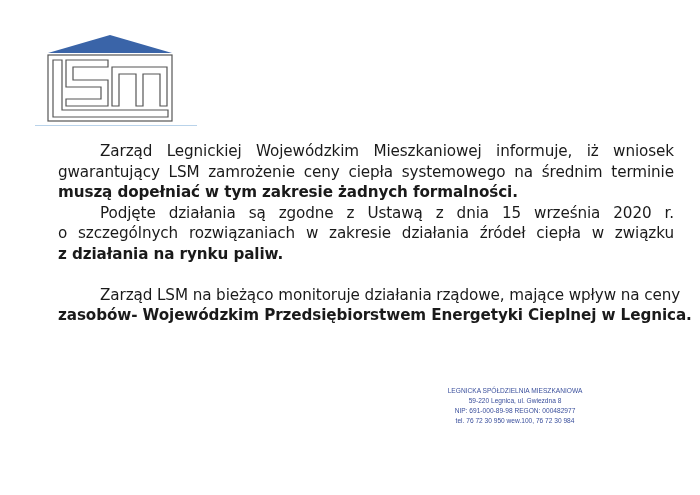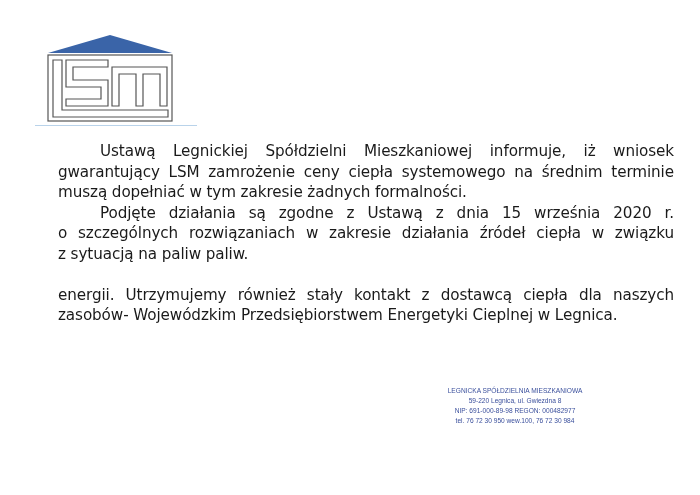--- a/index.html
+++ b/index.html
@@ -8,21 +8,21 @@
       font-family: "DejaVu Sans", sans-serif; color: #1a1a1a;
     }
     .logo { position: absolute; left: 40px; top: 30px; width: 160px; height: 100px; }
     .logo-rule { position: absolute; left: 35px; top: 125px; width: 162px; height: 1px; background: #b9d3ea; }
     .body-text {
       position: absolute; left: 78px; top: 141px; width: 596px;
       font-size: 15.2px; line-height: 20.6px; letter-spacing: -0.1px;
     }
     .p { text-align: justify; text-align-last: left; margin: 0; }
     .p .line { display: block; text-align: justify; text-align-last: justify; white-space: nowrap; }
-    .p .line.last { text-align-last: left; }
+    .p .line.last { text-align-last: left; font-weight: bold; }
     .indent { padding-left: 22px; }
     .gap { height: 20px; }
     .stamp {
       position: absolute; left: 440px; top: 386px; width: 150px;
       font-family: "Liberation Sans", sans-serif; color: #3a4f9c; font-size: 6.6px; line-height: 10px;
       text-align: center;
     }
   </style>
 </head>
 <body>
@@ -38,32 +38,32 @@
       <path d="M26,30 L68,30 L68,37 L33,37 L33,50 L68,50 L68,76 L26,76 L26,69 L61,69 L61,57 L26,57 Z"></path>
 
       <path d="M72,76 L72,37 L127,37 L127,76 L120,76 L120,44 L103,44 L103,76 L96,76 L96,44 L79,44 L79,76 Z"></path>
     </g>
   </svg>
 </div>
 <div class="logo-rule"></div>
 
 <div class="body-text">
   <div class="p">
-    <span class="line indent">Ustawą  Legnickiej  Spółdzielni  Mieszkaniowej  informuje,  iż  wniosek</span>
+    <span class="line indent">Zarząd  Legnickiej  Wojewódzkim  Mieszkaniowej  informuje,  iż  wniosek</span>
     <span class="line" style="margin-left:-20px">gwarantujący LSM zamrożenie ceny ciepła systemowego na średnim terminie</span>
     <span class="line last" style="margin-left:-20px">muszą dopełniać w tym zakresie żadnych formalności.</span>
   </div>
   <div class="p">
     <span class="line indent">Podjęte działania są zgodne z Ustawą z dnia 15 września 2020 r.</span>
     <span class="line" style="margin-left:-20px">o szczególnych rozwiązaniach w zakresie działania źródeł ciepła w związku</span>
-    <span class="line last" style="margin-left:-20px">z sytuacją na paliw paliw.</span>
+    <span class="line last" style="margin-left:-20px">z działania na rynku paliw.</span>
   </div>
   <div class="gap"></div>
   <div class="p">
-    <span class="line" style="margin-left:-20px">energii. Utrzymujemy również stały kontakt z dostawcą ciepła dla naszych</span>
+    <span class="line indent">Zarząd LSM na bieżąco monitoruje działania rządowe, mające wpływ na ceny</span>
     <span class="line last" style="margin-left:-20px">zasobów- Wojewódzkim Przedsiębiorstwem Energetyki Cieplnej w Legnica.</span>
   </div>
 </div>
 
 <div class="stamp">
   <div>LEGNICKA SPÓŁDZIELNIA MIESZKANIOWA</div>
   <div>59-220 Legnica, ul. Gwiezdna 8</div>
   <div>NIP: 691-000-89-98 REGON: 000482977</div>
   <div>tel. 76 72 30 950 wew.100, 76 72 30 984</div>
 </div>

